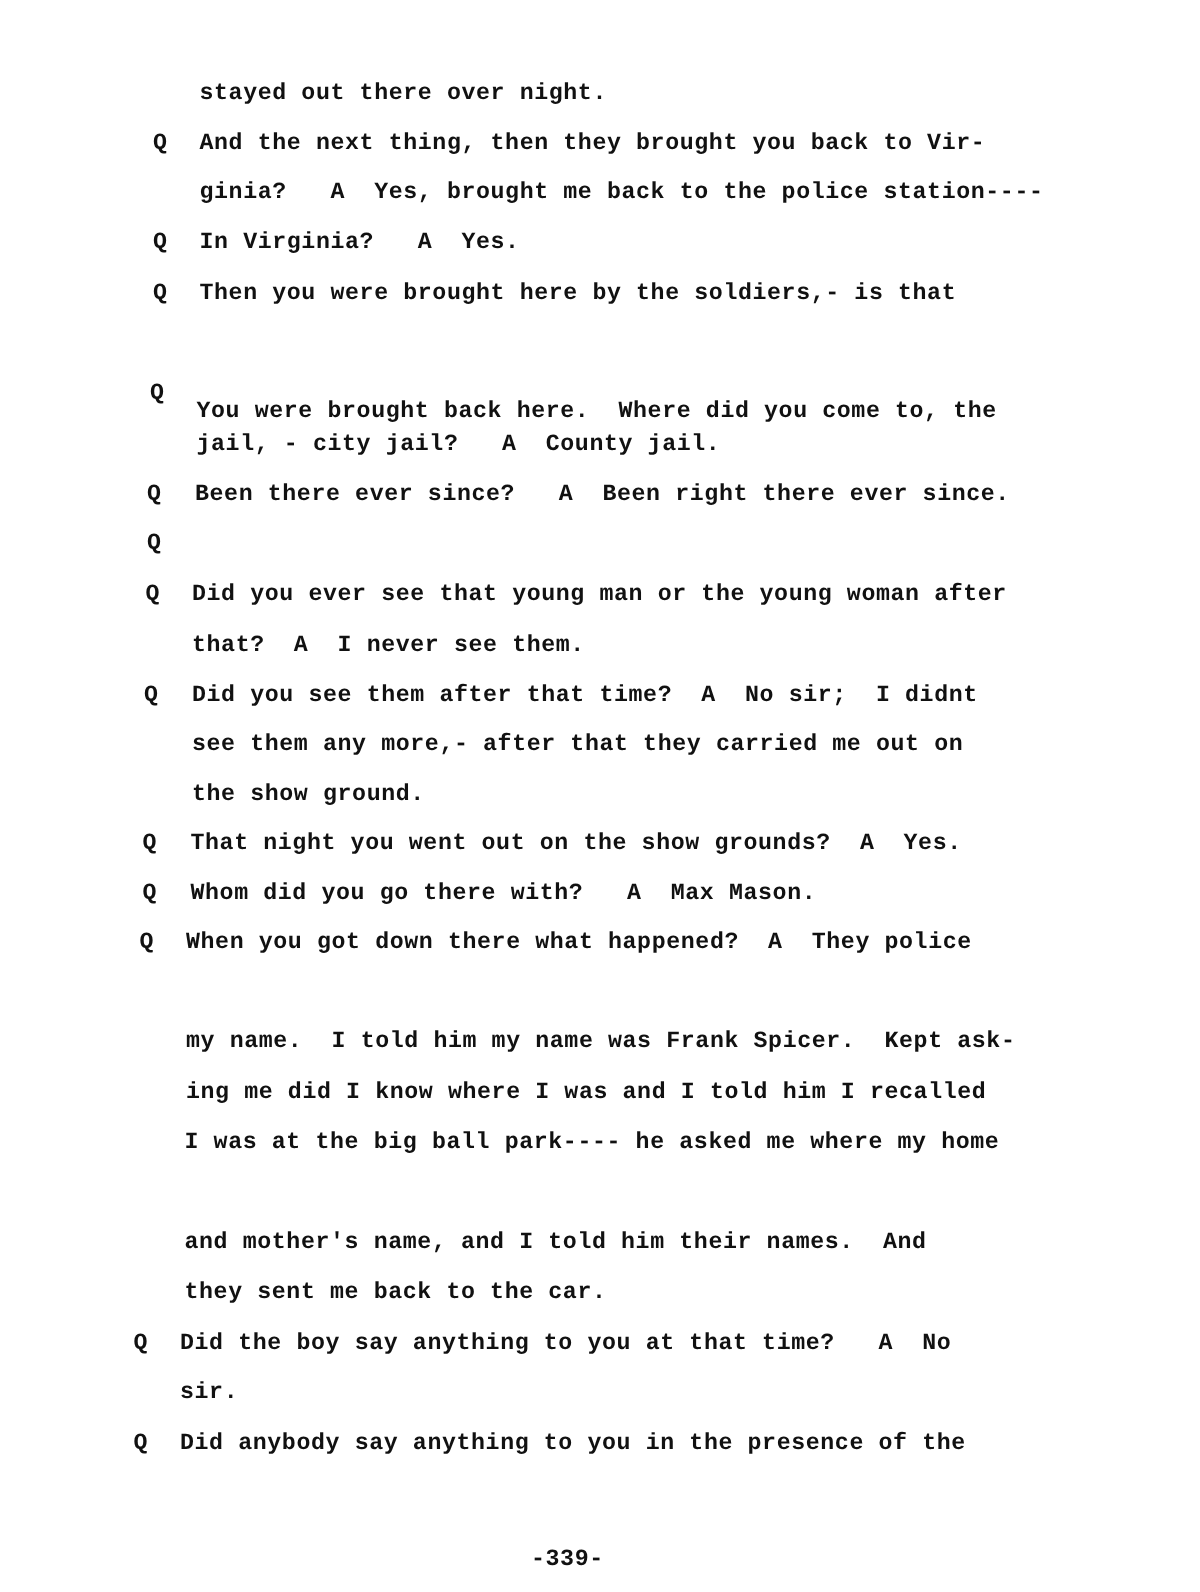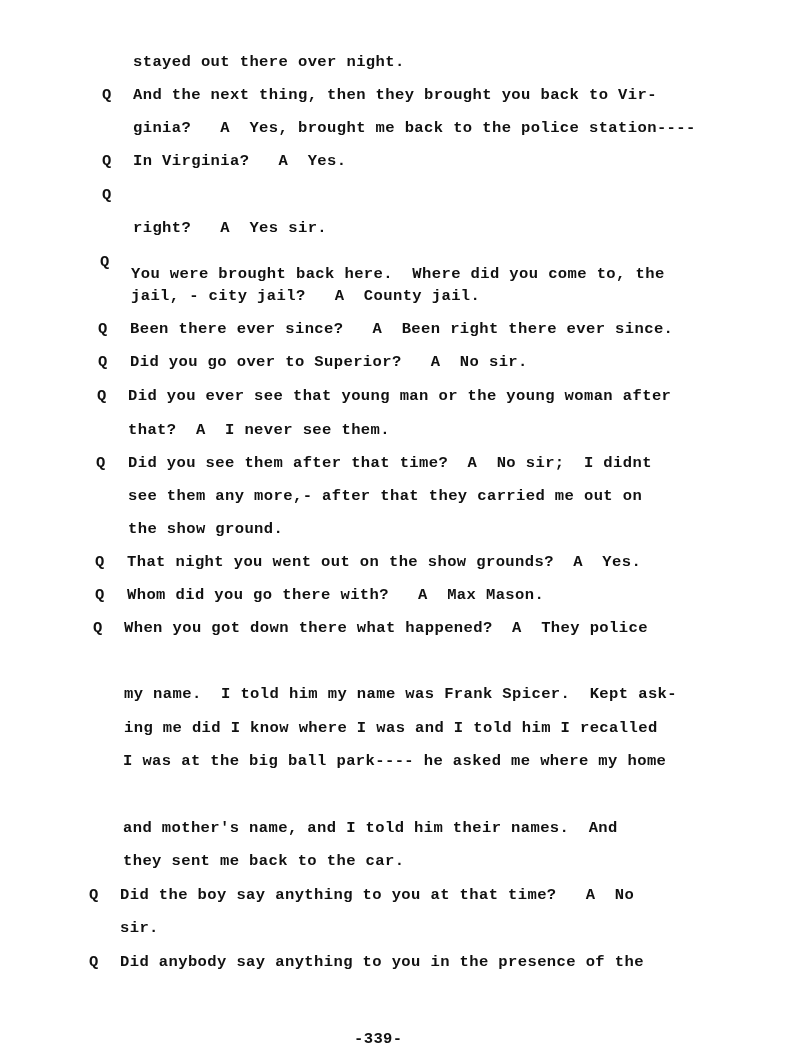--- a/index.html
+++ b/index.html
@@ -25,35 +25,34 @@
   <div class="marker" style="left:102px;top:85px">Q</div>
   <div class="line" style="left:133px;top:85px">And the next thing, then they brought you back to Vir-</div>
 
   <div class="marker" style="left:102px;top:118px"></div>
   <div class="line" style="left:133px;top:118px">ginia?   A  Yes, brought me back to the police station----</div>
 
   <div class="marker" style="left:102px;top:151px">Q</div>
   <div class="line" style="left:133px;top:151px">In Virginia?   A  Yes.</div>
 
   <div class="marker" style="left:102px;top:185px">Q</div>
+  <div class="line" style="left:133px;top:185px">Then you were brought here by the soldiers,- is that</div>
 
   <div class="marker" style="left:102px;top:218px"></div>
-  <div class="line" style="left:133px;top:218px">right?   A  Yes sir.</div>
 
   <div class="marker" style="left:100px;top:252px">Q</div>
   <div class="line" style="left:131px;top:264px">You were brought back here.  Where did you come to, the</div>
 
   <div class="marker" style="left:100px;top:286px"></div>
   <div class="line" style="left:131px;top:286px">jail, - city jail?   A  County jail.</div>
 
   <div class="marker" style="left:98px;top:319px">Q</div>
   <div class="line" style="left:130px;top:319px">Been there ever since?   A  Been right there ever since.</div>
 
   <div class="marker" style="left:98px;top:352px">Q</div>
-  <div class="line" style="left:130px;top:352px">Did you go over to Superior?   A  No sir.</div>
 
   <div class="marker" style="left:97px;top:386px">Q</div>
   <div class="line" style="left:128px;top:386px">Did you ever see that young man or the young woman after</div>
 
   <div class="marker" style="left:97px;top:420px"></div>
   <div class="line" style="left:128px;top:420px">that?  A  I never see them.</div>
 
   <div class="marker" style="left:96px;top:453px">Q</div>
   <div class="line" style="left:128px;top:453px">Did you see them after that time?  A  No sir;  I didnt</div>
 

